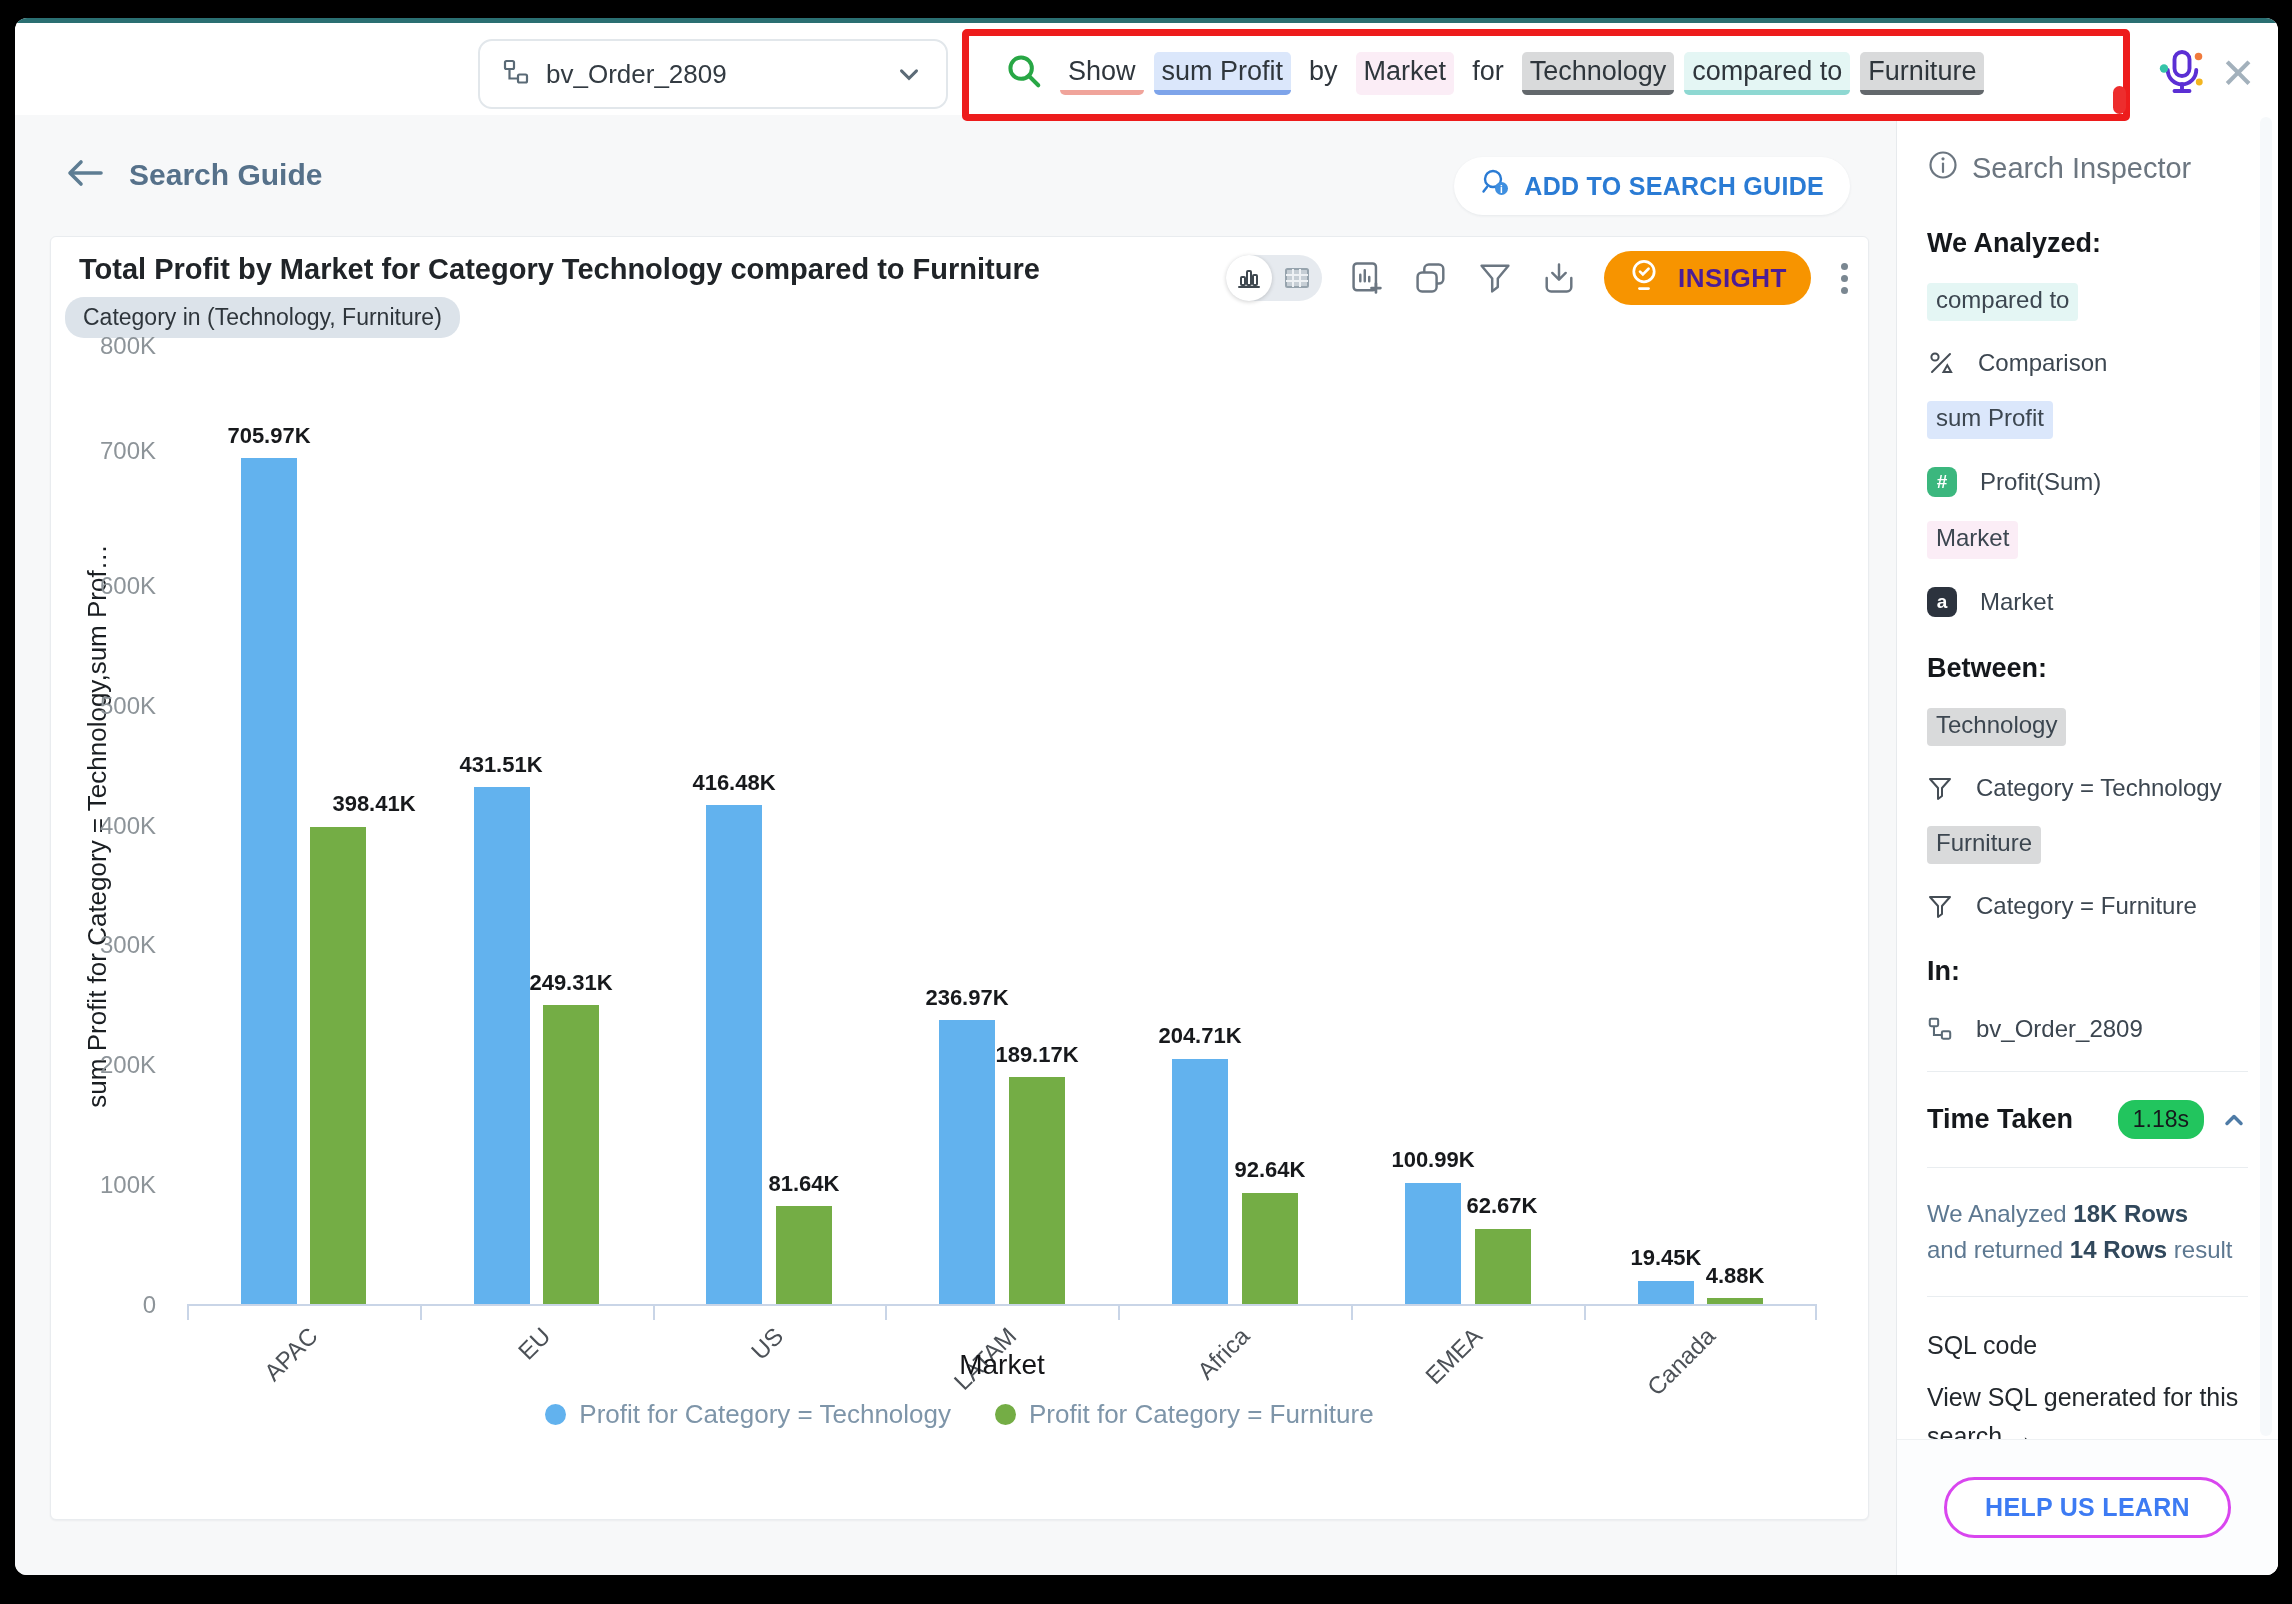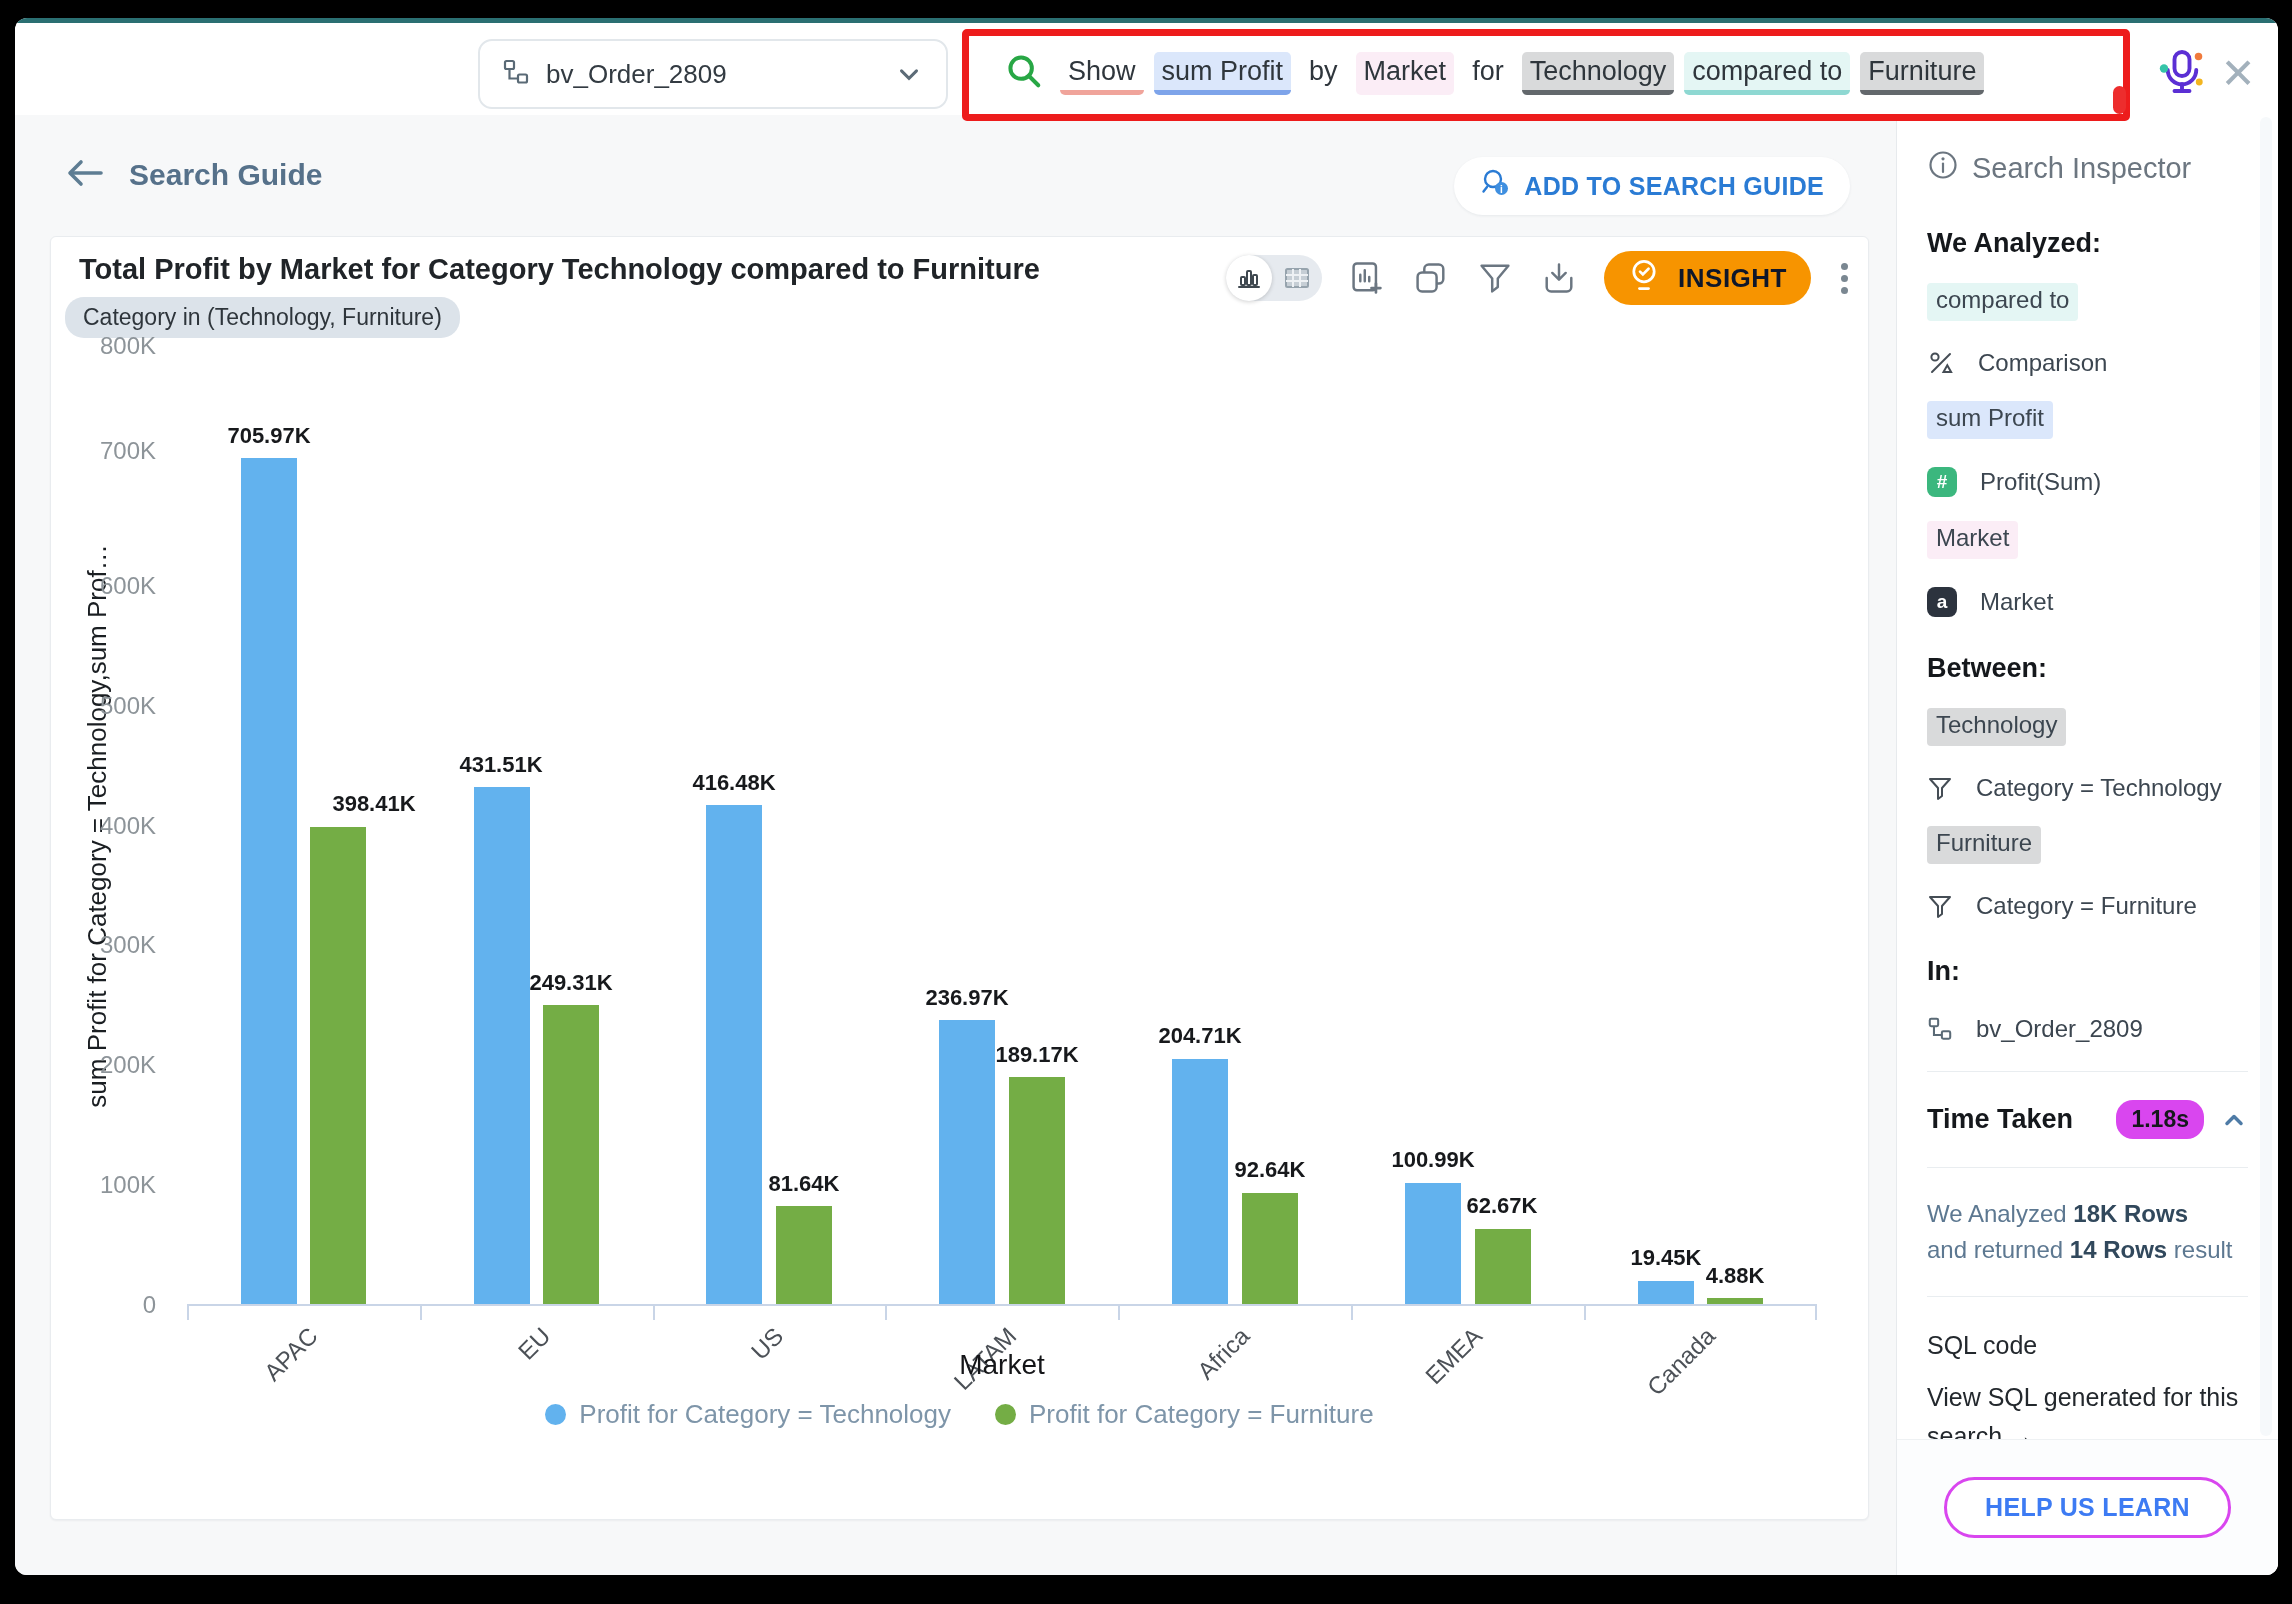--- a/index.html
+++ b/index.html
@@ -43,21 +43,21 @@
   .card-title{position:absolute;left:28px;top:16px;font-size:29px;font-weight:600;color:#202428;}
   .filter-pill{position:absolute;left:14px;top:60px;background:#dce3ea;color:#2e353b;font-size:23px;
       padding:7px 18px;border-radius:19px;}
   .toolbar{position:absolute;right:16px;top:14px;display:flex;align-items:center;gap:26px;height:54px;}
   .view-toggle{width:96px;height:46px;background:#e6eaef;border-radius:23px;display:flex;align-items:center;cursor:pointer;}
   .vt-active{width:46px;height:46px;border-radius:50%;background:#fff;box-shadow:0 1px 4px rgba(0,0,0,.18);
       display:flex;align-items:center;justify-content:center;}
   .vt-table{flex:1;display:flex;align-items:center;justify-content:center;}
   .tool-icon{display:flex;cursor:pointer;}
   .insight-btn{background:#f79400;height:54px;border-radius:27px;padding:0 24px;display:flex;gap:18px;
-      align-items:center;color:#0f172a;font-weight:700;font-size:26px;letter-spacing:0.5px;cursor:pointer;justify-content:flex-end;}
+      align-items:center;color:#4c1d95;font-weight:700;font-size:26px;letter-spacing:0.5px;cursor:pointer;justify-content:flex-end;}
   .kebab{display:flex;flex-direction:column;gap:5px;padding:4px;cursor:pointer;}
   .kebab i{width:7px;height:7px;border-radius:50%;background:#7a8791;}
   
   .ytitle{position:absolute;left:46px;top:589px;transform:translate(-50%,-50%) rotate(-90deg);
       white-space:nowrap;font-size:26px;color:#1a1e22;}
   .ytick{position:absolute;left:35px;width:70px;text-align:right;font-size:24px;color:#8d9499;transform:translateY(-50%);}
   .plot{position:absolute;left:136px;top:109px;width:1630px;height:958px;border-bottom:2px solid #c9d5e7;}
   .tickmark{position:absolute;top:100%;width:2px;height:16px;background:#c9d5e7;}
   .bar{position:absolute;bottom:0;width:56px;}
   .bar-label{position:absolute;transform:translateX(-50%);font-size:22px;font-weight:700;color:#17191c;white-space:nowrap;}
@@ -75,21 +75,21 @@
   .insp-heading{font-size:27px;font-weight:700;color:#15181c;margin:36px 0 20px 0;}
   .insp-heading.first{margin-top:0;}
   .token-item{margin:24px 0;}
   .insp-token{display:inline-block;font-size:24px;color:#3c4650;padding:3px 9px;border-radius:4px;
       border-bottom:4px solid transparent;}
   .insp-row{display:flex;gap:23px;align-items:center;margin-top:28px;font-size:24px;color:#3c4650;}
   .sq-icon{width:30px;height:30px;border-radius:8px;display:flex;align-items:center;justify-content:center;
       color:#fff;font-size:19px;font-weight:700;flex:0 0 auto;}
   .divider{height:1px;background:#e9edf0;margin:28px 0;}
   .time-row{display:flex;align-items:center;font-size:27px;font-weight:700;color:#15181c;}
-  .time-badge{margin-left:auto;background:#d946ef;border-radius:17px;padding:6px 15px;font-size:23px;font-weight:700;color:#15181c;}
+  .time-badge{margin-left:auto;background:#22c55e;border-radius:17px;padding:6px 15px;font-size:23px;font-weight:400;color:#15181c;}
   .time-chev{margin-left:16px;display:flex;cursor:pointer;}
   .rows-text{font-size:24px;color:#5d7891;line-height:1.5;}
   .rows-text b{color:#31485c;}
   .sql-label{font-size:25px;color:#23282d;margin:34px 0 18px 0;}
   .sql-link{font-size:25px;color:#23282d;line-height:1.55;cursor:pointer;}
   .scroll-strip{position:absolute;top:2px;right:6px;width:12px;bottom:139px;background:#f6f9fb;border-radius:6px;}
   .insp-footer{position:absolute;bottom:0;left:0;right:0;height:135px;border-top:1px solid #eef1f3;
       background:#fcfdfe;display:flex;align-items:center;justify-content:center;}
   .help-btn{border:3px solid #d946ef;color:#3d7bf3;font-weight:700;font-size:25px;padding:13px 38px;
       border-radius:32px;background:#fff;cursor:pointer;letter-spacing:0.3px;font-family:inherit;}

